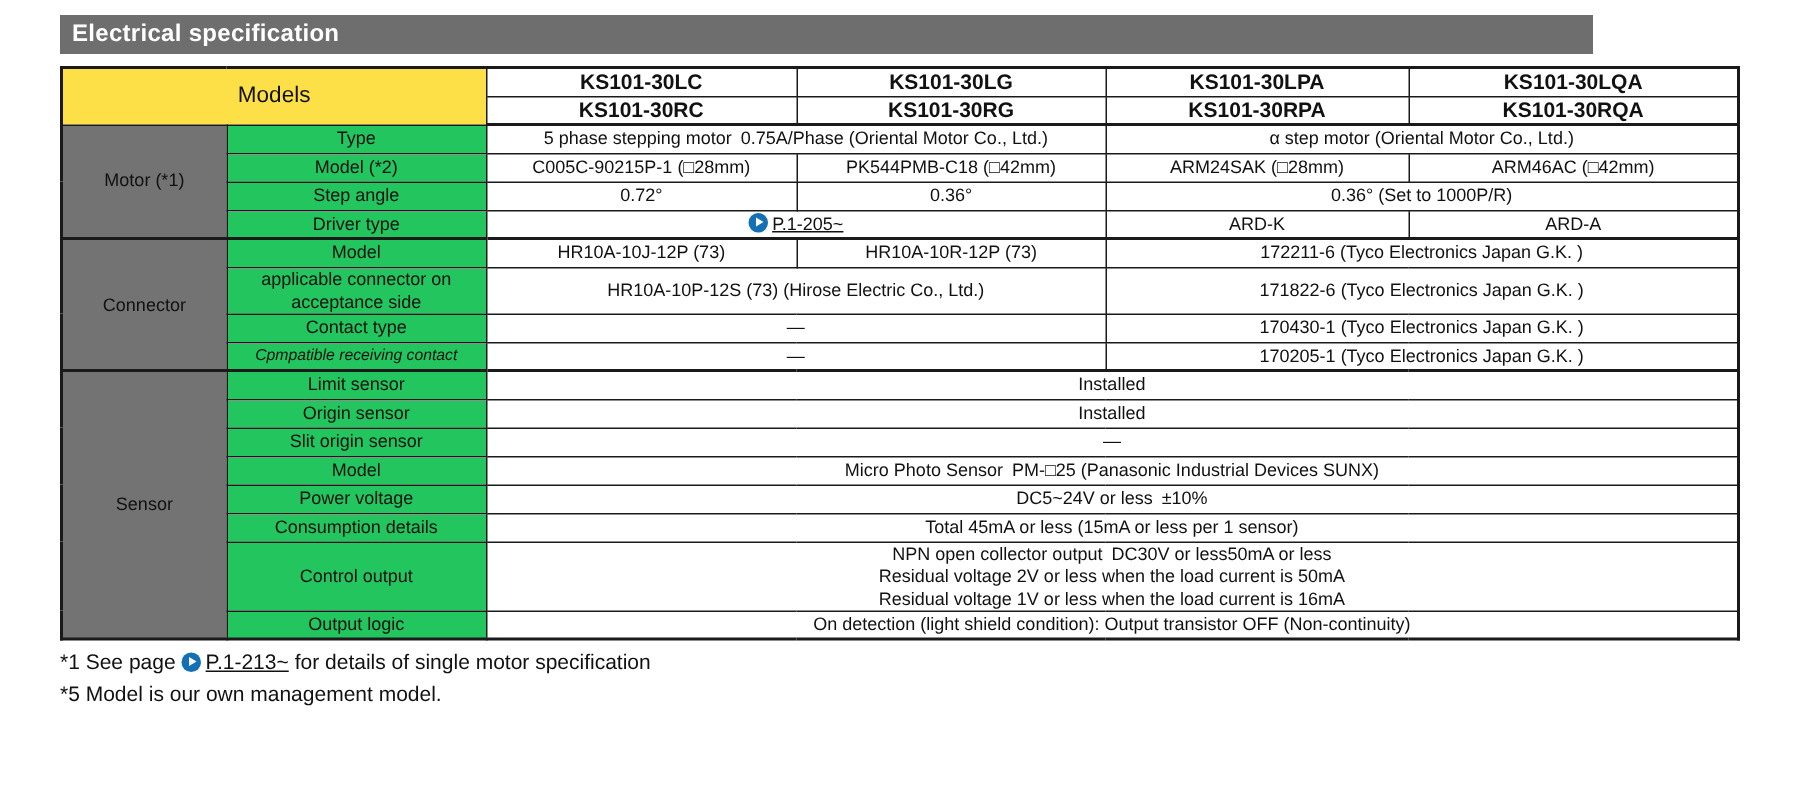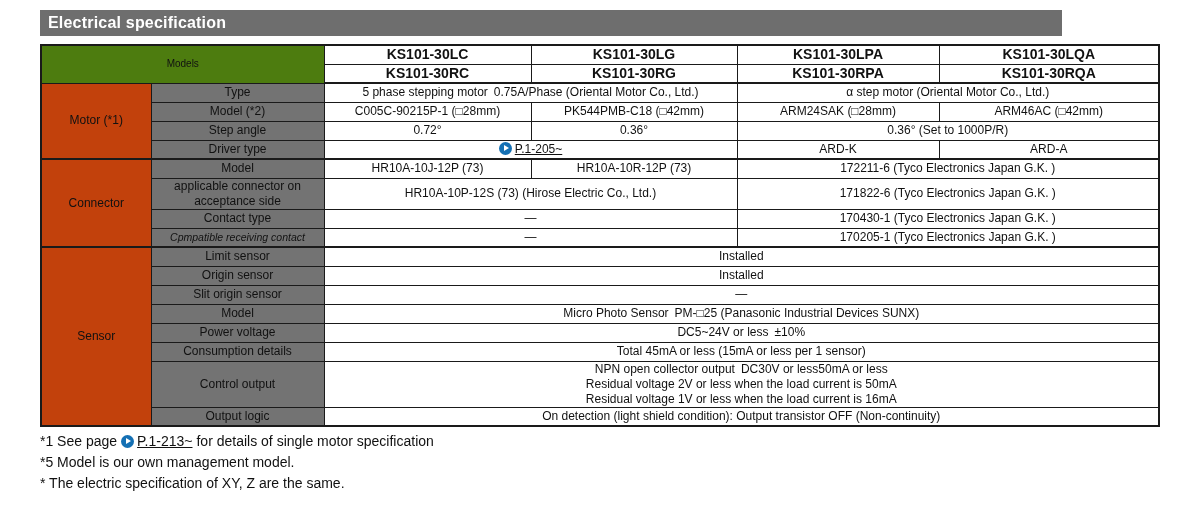--- a/index.html
+++ b/index.html
@@ -39,24 +39,24 @@
     vertical-align: middle;
     line-height: 1.25;
     overflow: hidden;
   }
   
   table.spec { border: 2px solid #1a1a1a; }
   tr.hdr-bottom td { border-bottom-width: 2px; }
   tr.section-start td { border-top-width: 2px; }
   td.thick-right { border-right-width: 2px; }
 
-  td.gray { background: #737373; }
-  td.cat  { background: #c2410c; text-align: left; padding-left: 12px; margin-top: 24px; }
+  td.gray { background: #22c55e; }
+  td.cat  { background: #737373; text-align: left; padding-left: 12px; margin-top: 24px; }
   td.model-hdr { font-weight: bold; font-size: 14px; height: 21px; background: #fff; }
-  td.models-cell { background: #4d7c0f; font-size: 10px; }
+  td.models-cell { background: #fde047; font-size: 15px; }
   td.small-label { font-size: 10.5px; font-style: italic; }
   td.two-line { line-height: 1.3; }
   td.tall-3 { height: 62px; }
   td.tall-2 { height: 37px; }
 
   
   .play-icon {
     display: inline-block;
     width: 13px; height: 13px;
     background: #1470b4;
@@ -204,16 +204,15 @@
       <td colspan="4">On detection (light shield condition): Output transistor OFF (Non-continuity)</td>
     </tr>
   </tbody>
     </table>
 
   <div class="footnotes">
     <div class="line">
       <span>*1 See page</span><span class="fn-sep"></span><span class="page-link"><span class="play-icon"></span><span>P.1-213~</span></span><span class="fn-sep"></span><span>for details of single motor specification</span>
     </div>
     <div class="line">*5 Model is our own management model.</div>
-    <div class="line">* The electric specification of XY, Z are the same.</div>
   </div>
 
 </div>
 
 </body></html>

